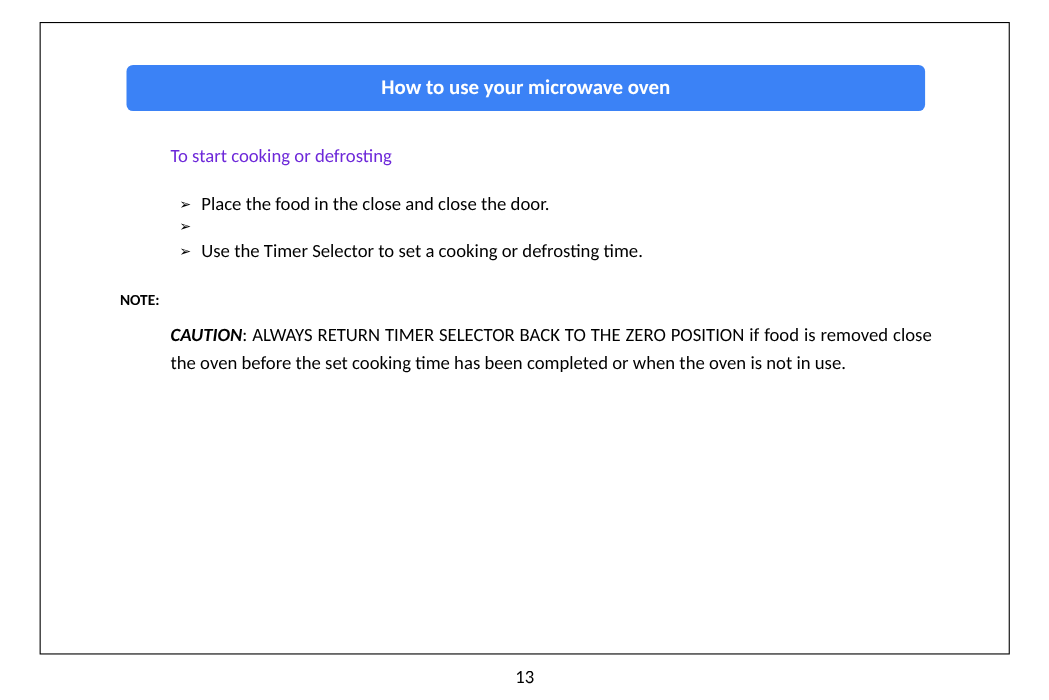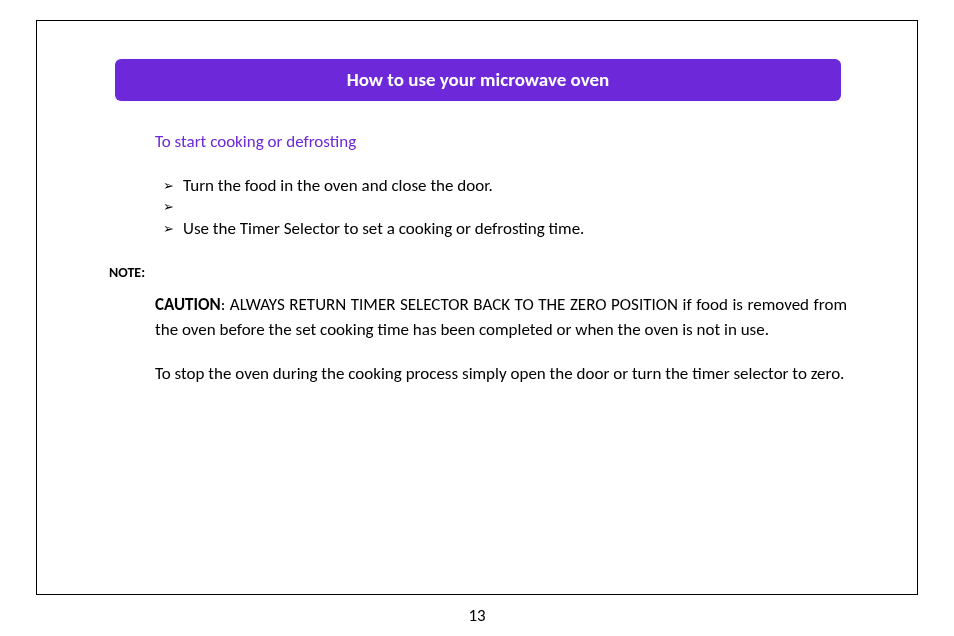--- a/index.html
+++ b/index.html
@@ -20,21 +20,21 @@
       top: 20px;
       width: 882px;
       height: 575px;
       border: 1.5px solid #000000;
       background: #ffffff;
     }
     .content {
       padding: 38px 70px 0 72px;
     }
     .section-header {
-      background: #6d28d9;
+      background: #3b82f6;
       border-radius: 6px;
       color: #ffffff;
       font-weight: bold;
       font-size: 19px;
       text-align: center;
       padding: 9px 0 10px 0;
       margin: 0 6px 30px 6px;
     }
     .intro {
       font-size: 17px;
@@ -70,20 +70,21 @@
       font-size: 17px;
       color: #000000;
       margin-left: 46px;
       margin-right: 0px;
       line-height: 1.45;
       text-align: justify;
       margin-bottom: 20px;
     }
     .caution-label {
       font-weight: bold;
+      font-style: italic;
     }
     .page-number {
       position: absolute;
       left: 0;
       right: 0;
       bottom: 10px;
       text-align: center;
       font-size: 17px;
       color: #000000;
     }
@@ -94,37 +95,36 @@
 <div class="page-frame">
   <div class="content">
 
     <div class="section-header">How to use your microwave oven</div>
 
     <div class="intro">To start cooking or defrosting</div>
 
     <div class="bullet-list">
       <div class="bullet-item">
         <span class="bullet-icon">➢</span>
-        <span>Turn the food in the oven and close the door.</span>
+        <span>Place the food in the close and close the door.</span>
       </div>
       <div class="bullet-item">
         <span class="bullet-icon">➢</span>
       </div>
       <div class="bullet-item">
         <span class="bullet-icon">➢</span>
         <span>Use the Timer Selector to set a cooking or defrosting time.</span>
       </div>
     </div>
 
     <div class="note-label">NOTE:</div>
 
 
 
     <div class="paragraph">
-      <span class="caution-label">CAUTION</span><span>: ALWAYS RETURN TIMER SELECTOR BACK TO THE  ZERO POSITION if food is removed from the  oven before the set cooking time has been completed or when the oven is not in use.</span>
+      <span class="caution-label">CAUTION</span><span>: ALWAYS RETURN TIMER SELECTOR BACK TO THE  ZERO POSITION if food is removed close the  oven before the set cooking time has been completed or when the oven is not in use.</span>
     </div>
 
-    <div class="paragraph">To stop the oven during the cooking process simply open the door or turn the timer selector to zero.</div>
 
   </div>
 </div>
 
 <div class="page-number">13</div>
 
 </body></html>

